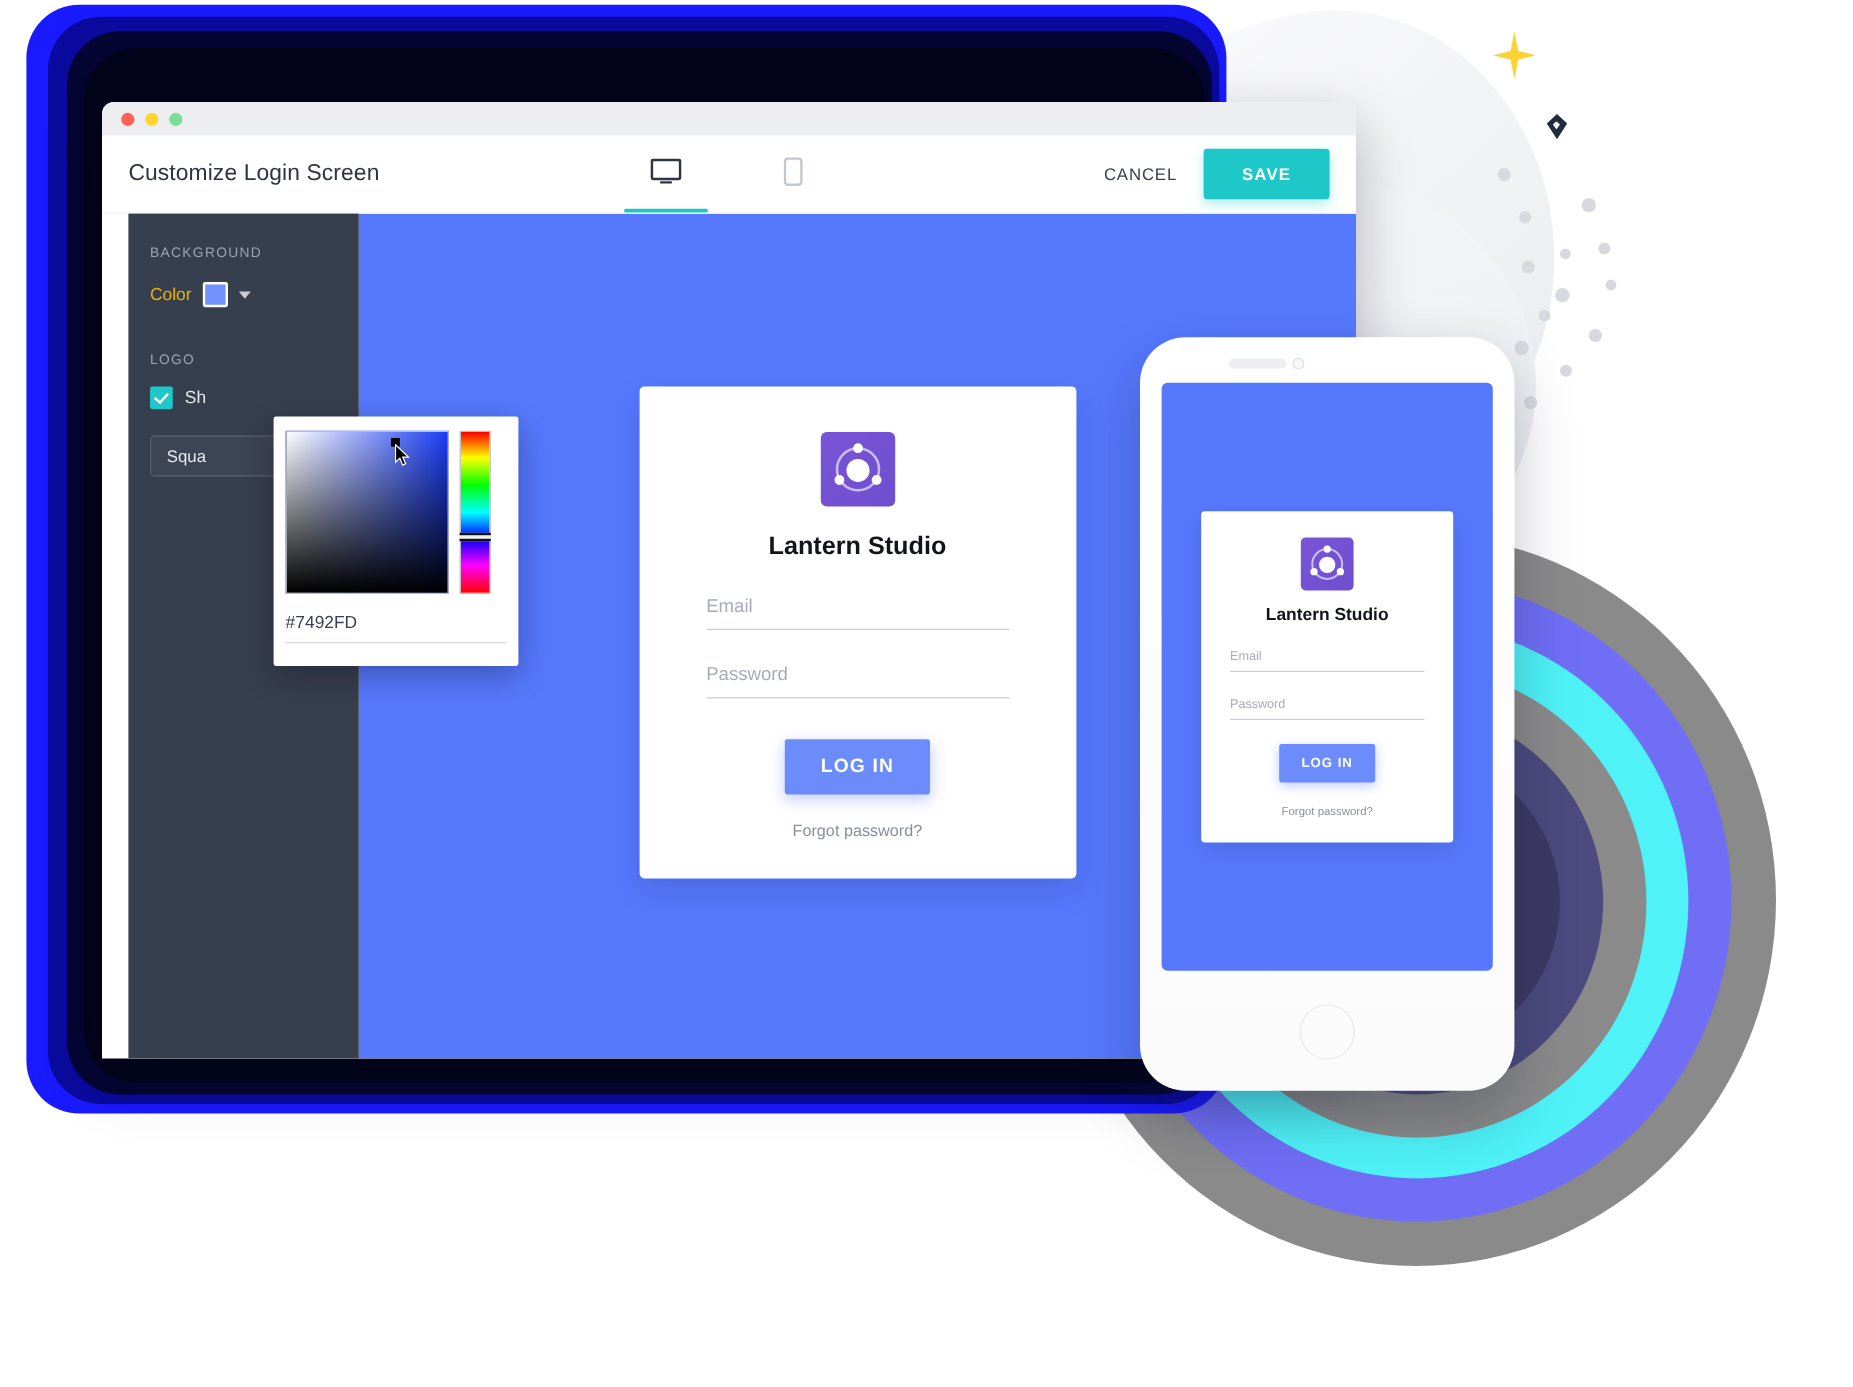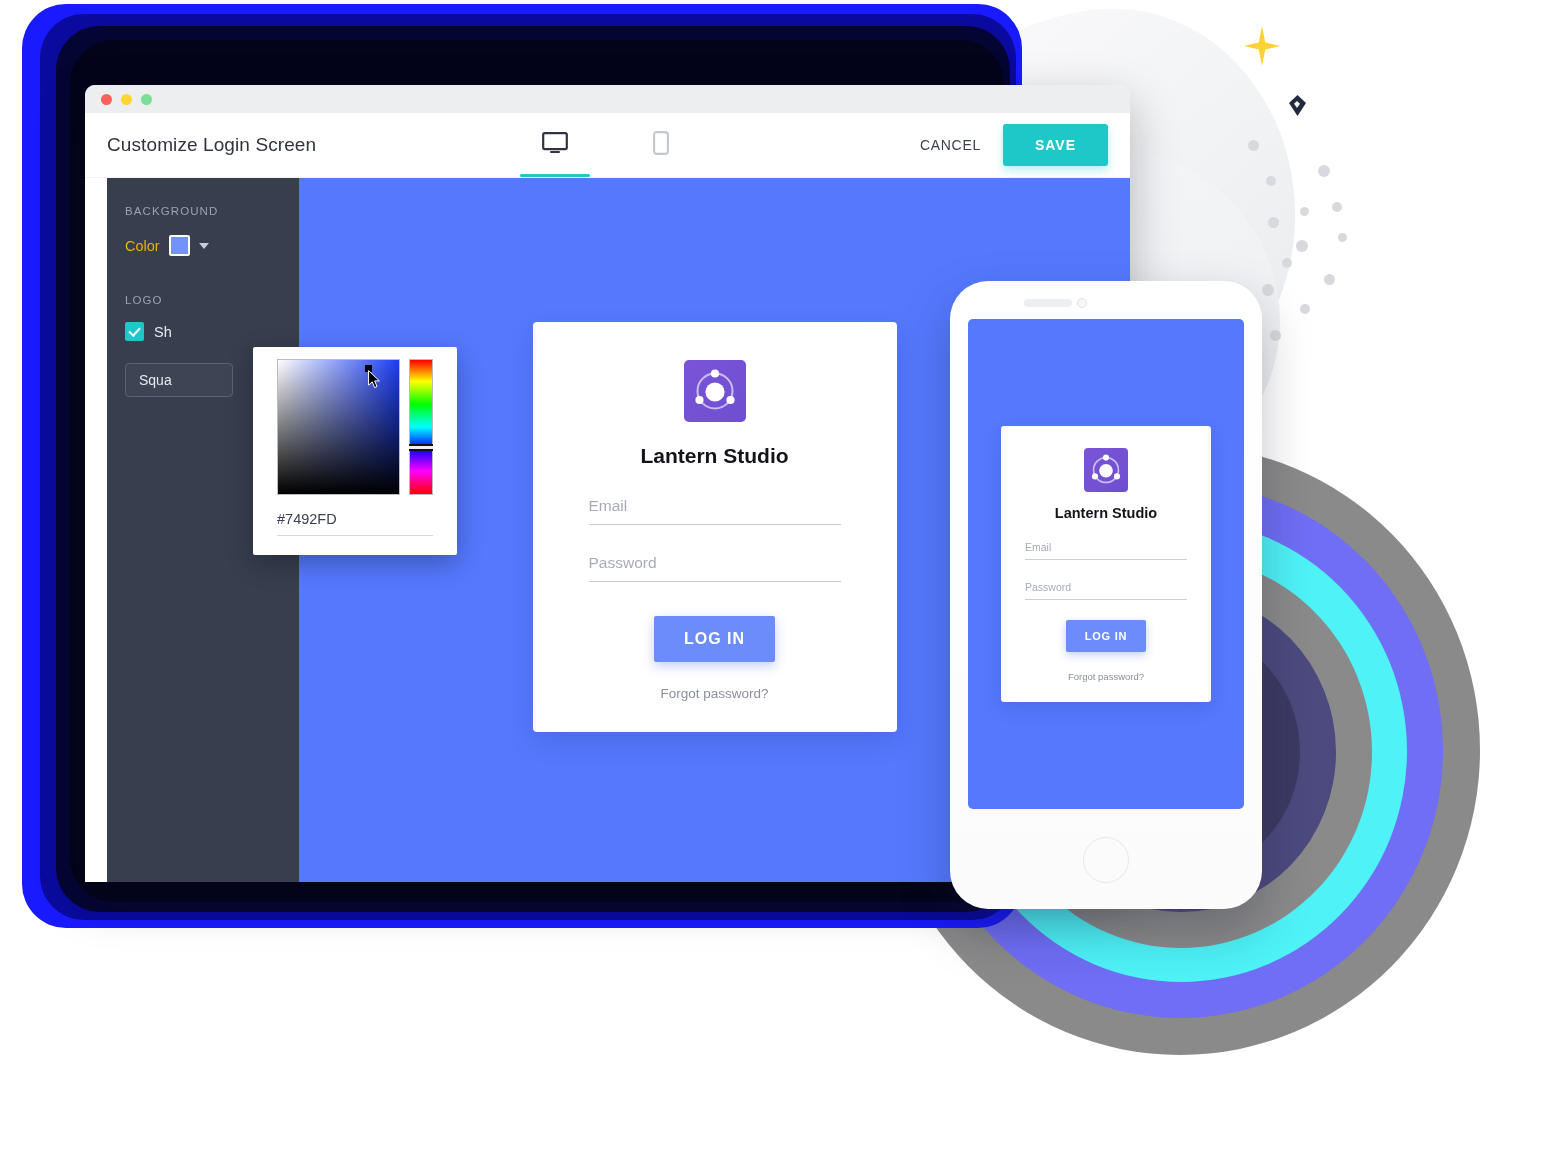--- a/index.html
+++ b/index.html
@@ -180,24 +180,24 @@
   .login-btn {
     background: #6C8CFC; color: #fff; border: none; cursor: pointer;
     font-family: inherit; font-size: 16px; font-weight: 700; letter-spacing: 1px;
     padding: 14px 30px; border-radius: 2px; margin: 8px 0 22px;
     box-shadow: 0 4px 12px rgba(60,90,230,.3);
   }
   .forgot { font-size: 13.5px; color: #8A8F9C; cursor: pointer; display: inline-block; }
 
   
   .picker {
-    position: absolute; left: 168px; top: 262px; width: 204px; height: 208px;
+    position: absolute; left: 143px; top: 262px; width: 204px; height: 208px;
     background: #fff; border-radius: 2px;
     box-shadow: 0 8px 26px rgba(10,12,30,.32);
-    padding: 12px 24px; z-index: 40;
+    padding: 12px 10px; z-index: 40;
   }
   .picker-top { display: flex; gap: 9px; }
   .sv-square {
     width: 136px; height: 136px; position: relative; border: 1px solid #b9bcc4;
     background:
       linear-gradient(to top, #000 0%, rgba(0,0,0,0) 100%),
       linear-gradient(to right, #fff 0%, rgba(255,255,255,0) 100%),
       #1b3df5;
     cursor: crosshair;
   }

